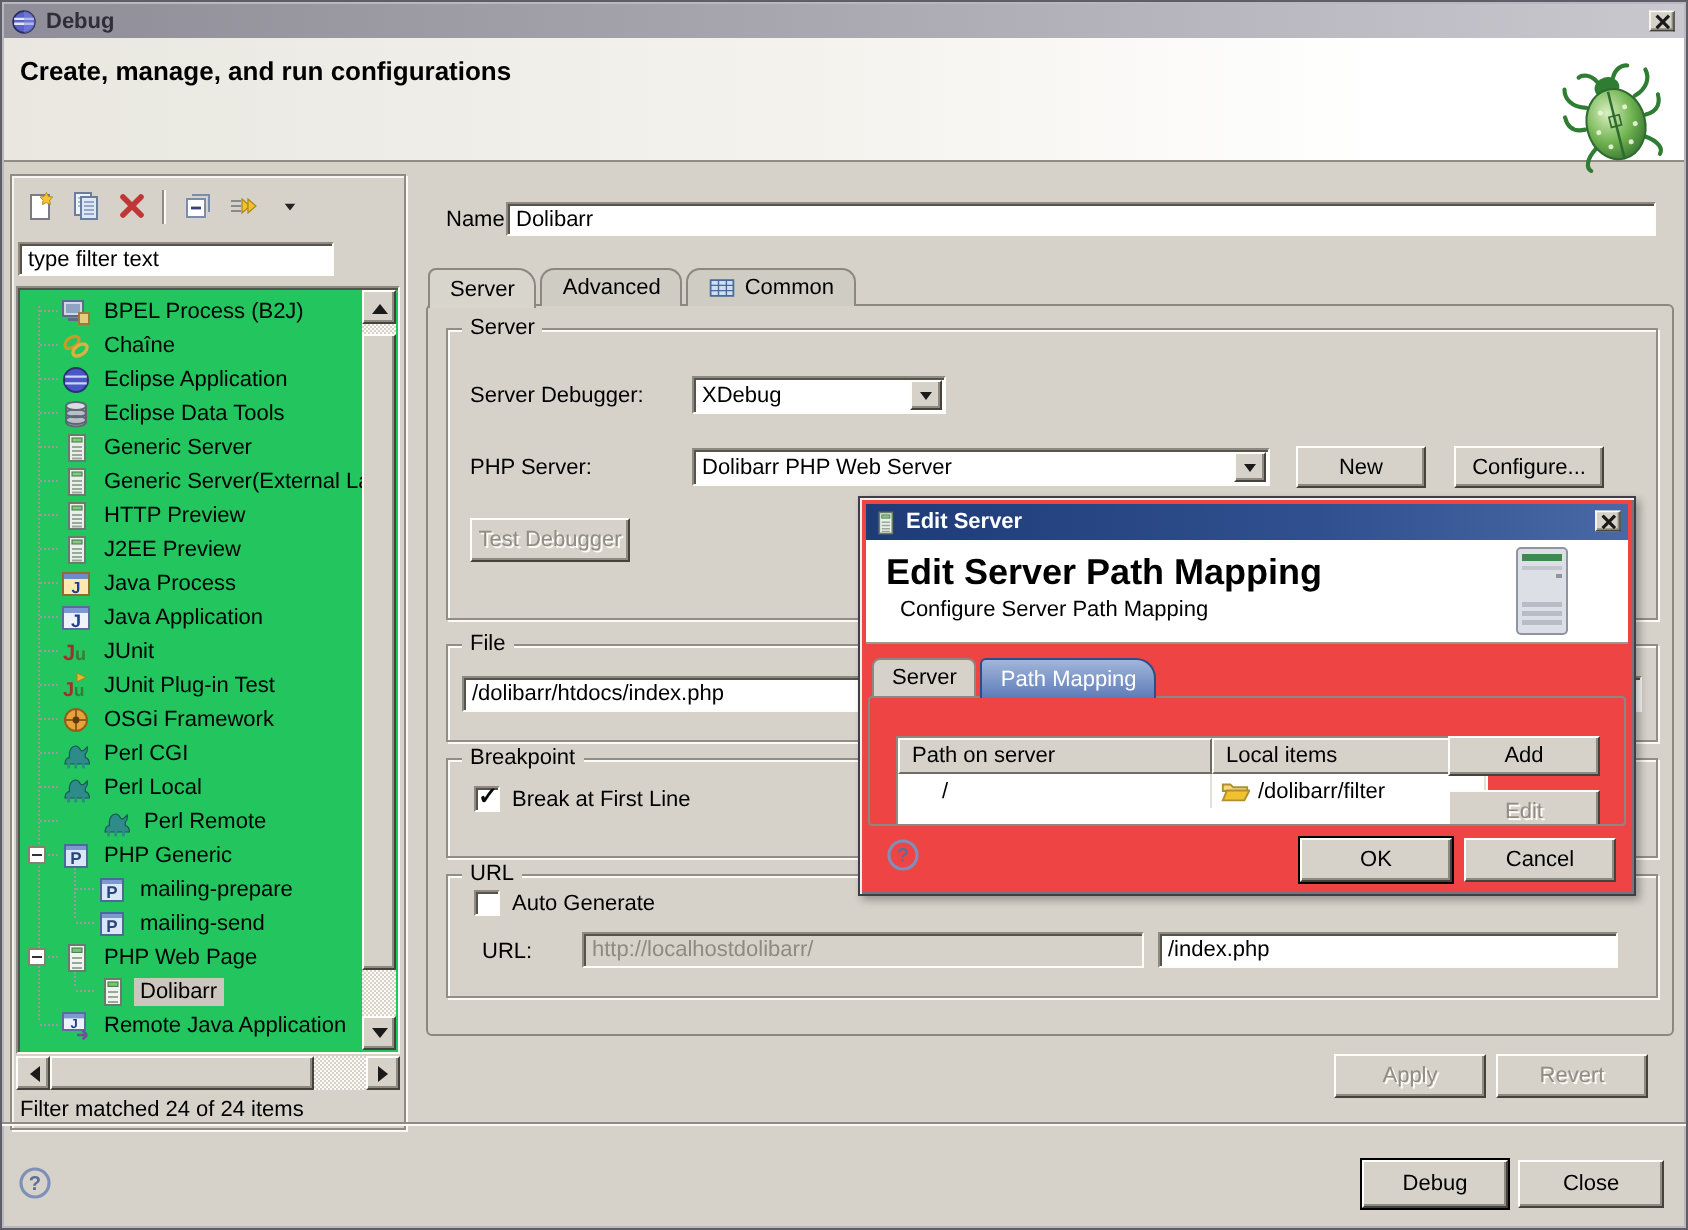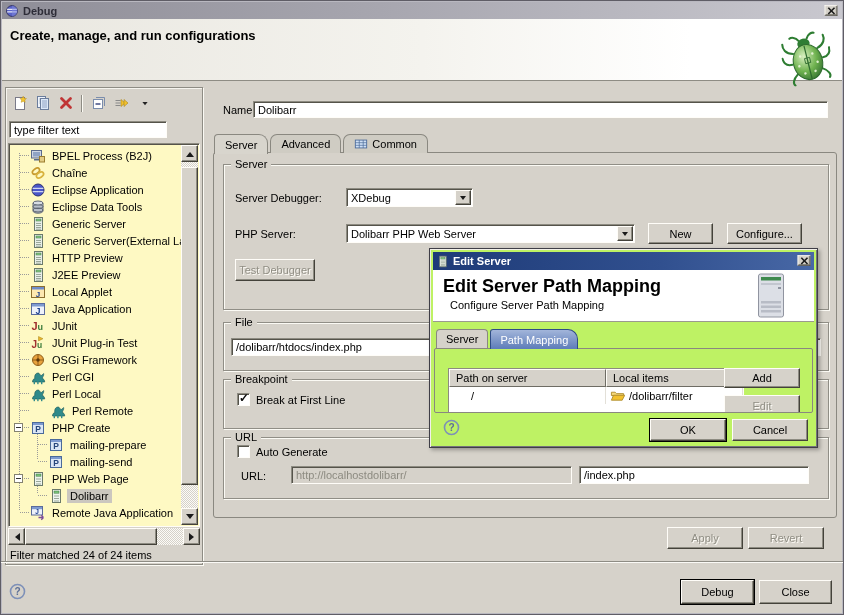--- a/index.html
+++ b/index.html
@@ -53,21 +53,21 @@
   .banner .btext{position:absolute;left:8px;top:9px;font-size:13px;font-weight:bold}
   .bug{position:absolute;right:10px;top:14px}
 
   
   .sidebar{position:absolute;left:4px;top:86px;width:198px;height:478px;background:#d6d2ca;
            border:1px solid #8e8c84;box-shadow:1px 1px 0 #fbfaf4,inset 1px 1px 0 #f6f4ee}
   .toolbar{position:absolute;left:3px;top:3px;height:24px;display:flex;align-items:center;gap:2px}
   .tbtn{width:21px;height:21px;display:flex;align-items:center;justify-content:center}
   .tsep{width:2px;height:17px;border-left:1px solid #8e8c84;border-right:1px solid #fbfaf4;margin:0 3px}
   #filter-input{left:3px;top:33px;width:158px;height:17px}
-  .tree-box{position:absolute;left:2px;top:55px;width:192px;height:384px;background:#fef9c3;
+  .tree-box{position:absolute;left:2px;top:55px;width:192px;height:384px;background:#22c55e;
             border:1px solid;border-color:#8d8b81 #fffdf8 #fffdf8 #8d8b81;box-shadow:inset 1px 1px 0 #55534a}
   .tree{position:absolute;left:1px;top:1px;width:172px;height:380px;overflow:hidden}
   .trow{position:absolute;left:0;width:100%;height:17px;display:flex;align-items:center;white-space:nowrap}
   .trow::before{content:"";position:absolute;left:10px;top:8px;width:9px;border-top:1px dotted #9a9a9a}
   .trow.child::before{left:28px}
   .trow .ticon{display:inline-flex;width:16px;height:16px;margin-right:3px;flex:none}
   .trow .tlabel{padding:1px 3px}
   .trow.sel .tlabel{background:#cbc7bf}
   .expander{position:absolute;left:4px;top:4px;width:9px;height:9px;background:#fff;border:1px solid #848270;z-index:2}
   .expander::after{content:"";position:absolute;left:1px;top:3px;width:5px;height:1px;background:#333}
@@ -86,21 +86,21 @@
   .content{position:absolute;left:212px;top:151px;width:624px;height:366px;border:1px solid #8a8880;border-radius:3px}
   .combo{position:absolute;height:19px;background:#fff;border:1px solid;border-color:#8d8b81 #fffdf8 #fffdf8 #8d8b81;
          box-shadow:inset 1px 1px 0 #55534a;display:flex;align-items:center;padding:0 20px 0 4px;font-size:11px}
   .cbtn{position:absolute;right:1px;top:1px;bottom:1px;width:16px;background:#d6d2ca;
         border:1px solid;border-color:#fffdf8 #44423a #44423a #fffdf8;box-shadow:inset -1px -1px 0 #8d8b81;
         display:flex;align-items:center;justify-content:center}
   .hr-etched{position:absolute;left:0;top:560px;width:100%;height:2px;border-top:1px solid #8e8c84;border-bottom:1px solid #fbfaf6}
   .helpwrap{position:absolute;width:18px;height:18px}
 
   
-  #dialog{position:absolute;left:428px;top:247px;width:389px;height:200px;background:#bef264;
+  #dialog{position:absolute;left:428px;top:247px;width:389px;height:200px;background:#ef4444;
           border:1px solid #3f3e47;box-shadow:inset 1px 1px 0 #f2f0ea,inset -1px -1px 0 #75737c,2px 2px 4px rgba(0,0,0,.3);
           z-index:30}
   .dtitle{position:absolute;left:3px;top:3px;width:381px;height:18px;
           background:linear-gradient(90deg,#1e3b78 0%,#31508f 60%,#4868a6 100%);
           display:flex;align-items:center;color:#fff;font-weight:bold;padding:0 3px}
   .dtitle .dtext{margin-left:4px}
   .dheader{position:absolute;left:3px;top:21px;width:381px;height:52px;background:#fff;border-bottom:1px solid #9b998f}
   .dheader .dh1{position:absolute;left:10px;top:6px;font-size:18px;font-weight:bold}
   .dheader .dh2{position:absolute;left:17px;top:29px;font-size:11px}
   .dheader .tower{position:absolute;right:26px;top:3px}
@@ -303,21 +303,21 @@
             <span class="tlabel">J2EE Preview</span>
           </div>
           <div class="trow" style="top: 138px;">
             <span class="ticon" style="margin-left: 20px;">
               <svg width="16" height="16" viewBox="0 0 16 16">
                 <rect x="1.5" y="2.5" width="13" height="11" fill="#fde8b0" stroke="#8a6d2f"></rect>
                 <rect x="2" y="3" width="12" height="2.5" fill="#6f8cc9"></rect>
                 <text x="8" y="12.5" font-size="8" font-weight="bold" fill="#1b3f8f" text-anchor="middle">J</text>
               </svg>
             </span>
-            <span class="tlabel">Local Applet</span>
+            <span class="tlabel">Java Process</span>
           </div>
           <div class="trow" style="top: 155px;">
             <span class="ticon" style="margin-left: 20px;">
               <svg width="16" height="16" viewBox="0 0 16 16">
                 <rect x="1.5" y="2.5" width="13" height="11" fill="#eef2fa" stroke="#5a6b9c"></rect>
                 <rect x="2" y="3" width="12" height="2.5" fill="#7d9ad0"></rect>
                 <text x="8" y="12.5" font-size="9" font-weight="bold" fill="#1b3f8f" text-anchor="middle">J</text>
               </svg>
             </span>
             <span class="tlabel">Java Application</span>
@@ -386,21 +386,21 @@
           </div>
           <div class="trow" style="top: 274px;">
             <span class="expander"></span>
             <span class="ticon" style="margin-left: 20px;">
               <svg width="16" height="16" viewBox="0 0 16 16">
                 <rect x="2.5" y="2.5" width="11" height="11" fill="#dbe7f6" stroke="#4a6a9a"></rect>
                 <rect x="3" y="3" width="10" height="2" fill="#7d9ad0"></rect>
                 <text x="8" y="12" font-size="8.5" font-weight="bold" fill="#27477c" text-anchor="middle">P</text>
               </svg>
             </span>
-            <span class="tlabel">PHP Create</span>
+            <span class="tlabel">PHP Generic</span>
           </div>
           <div class="trow child" style="top: 291px;">
             <span class="ticon" style="margin-left: 38px;">
               <svg width="16" height="16" viewBox="0 0 16 16">
                 <rect x="2.5" y="2.5" width="11" height="11" fill="#dbe7f6" stroke="#4a6a9a"></rect>
                 <rect x="3" y="3" width="10" height="2" fill="#7d9ad0"></rect>
                 <text x="8" y="12" font-size="8.5" font-weight="bold" fill="#27477c" text-anchor="middle">P</text>
               </svg>
             </span>
             <span class="tlabel">mailing-prepare</span>

